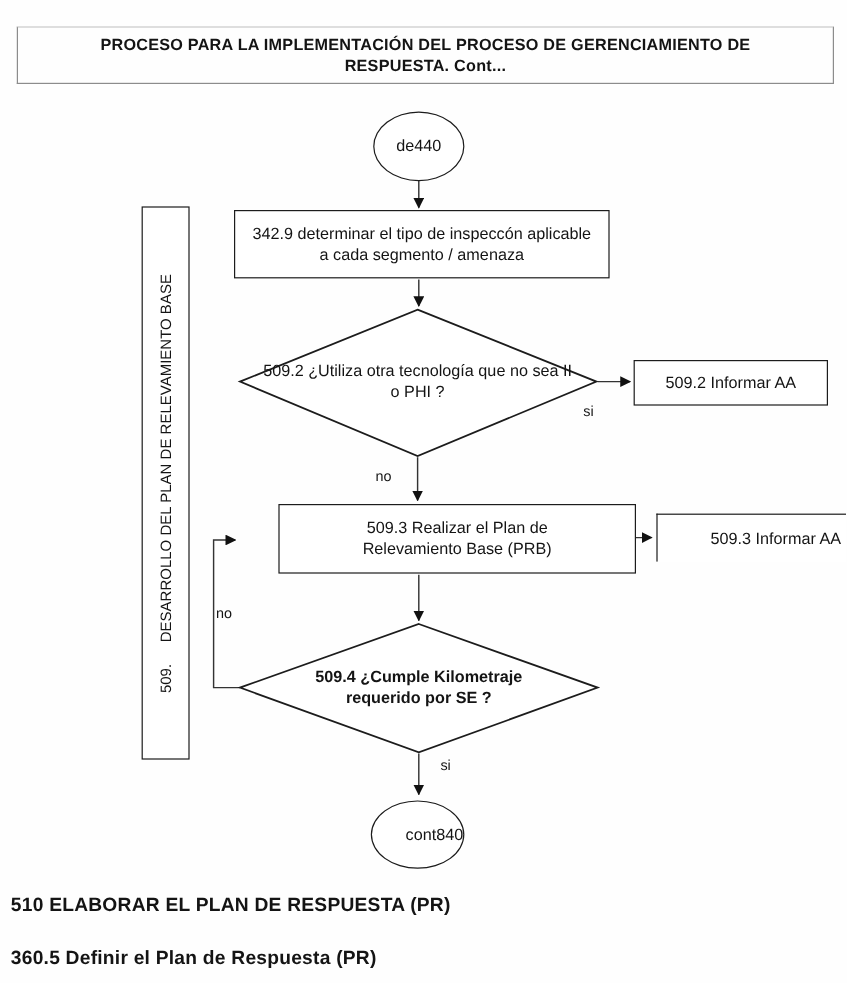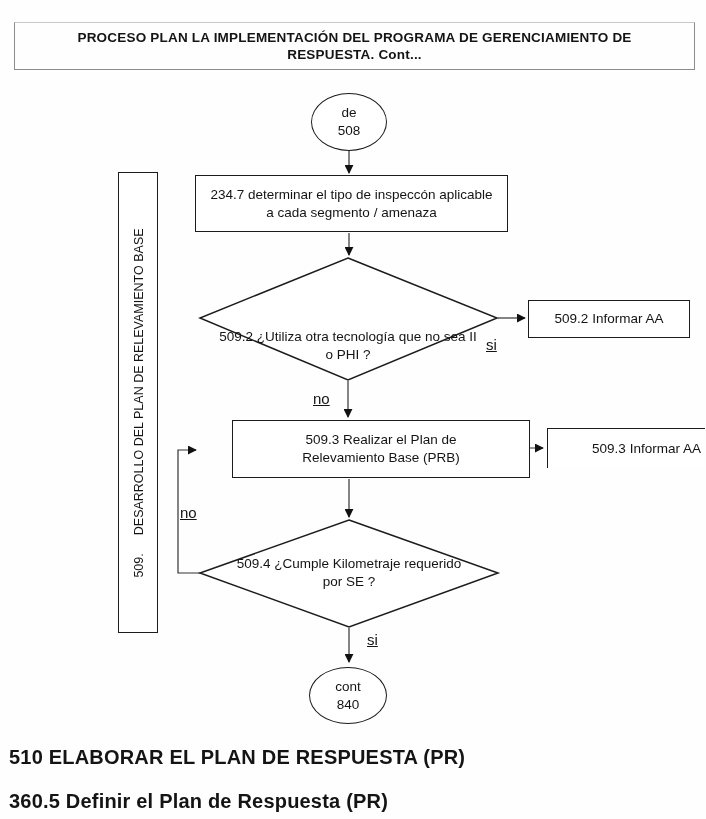--- a/index.html
+++ b/index.html
@@ -36,53 +36,53 @@
     font-size: 13.5px;
     line-height: 17px;
     letter-spacing: 0.2px;
   }
   .shape {
     position: absolute;
     box-sizing: border-box;
     background: #ffffff;
     border: 1.5px solid #1c1c1c;
     display: flex;
-    flex-direction: column;
+    flex-direction: row;
     align-items: center;
     justify-content: center;
     text-align: center;
     font-size: 13.5px;
     line-height: 18px;
   }
   .ellipse { border-radius: 50%; }
   .box-509-1 { left: 195px; top: 175px; width: 313px; height: 57px; }
   .box-509-1 .wrap-text { width: 290px; }
   .box-509-3 { left: 200px; top: 420px; width: 298px; height: 58px; margin-left: 32px; }
   .box-509-3 .wrap-text { width: 210px; }
   .box-inf-509-2 { left: 528px; top: 300px; width: 162px; height: 38px; }
   .box-inf-509-3 {
     left: 547px; top: 428px; width: 158px; height: 40px;
     border-right: none; border-bottom: none;
     border-width: 1px;
     padding-left: 40px;
   }
   .start-node { left: 311px; top: 93px; width: 76px; height: 58px; }
-  .end-node   { left: 309px; top: 667px; width: 78px; height: 57px; }
+  .end-node   { left: 309px; top: 667px; width: 78px; height: 57px; justify-content: flex-end; }
   .diamond-text {
     position: absolute;
     display: flex;
     align-items: center;
     justify-content: center;
     text-align: center;
     font-size: 13.5px;
     line-height: 18px;
     background: transparent;
   }
-  .dt-509-2 { left: 216px; top: 296px; width: 264px; height: 44px; margin-top: 28px; }
-  .dt-509-4 { left: 232px; top: 551px; width: 234px; height: 44px; }
+  .dt-509-2 { left: 216px; top: 296px; width: 264px; height: 44px; }
+  .dt-509-4 { left: 232px; top: 551px; width: 234px; height: 44px; font-weight: bold; }
   .sidebar {
     position: absolute;
     left: 118px; top: 172px;
     width: 40px; height: 461px;
     border: 1.5px solid #1c1c1c;
     box-sizing: border-box;
     background: #ffffff;
   }
   .sidebar .rot {
     position: absolute;
@@ -91,33 +91,32 @@
     transform: translate(-50%, -50%) rotate(-90deg);
     display: flex;
     align-items: center;
     justify-content: center;
     gap: 18px;
     font-size: 12.5px;
     white-space: nowrap;
   }
   .flow-label {
     position: absolute;
-    font-size: 15px;
+    font-size: 12px;
     background: transparent;
-    text-decoration: underline;
   }
   .lbl-si-509-2 { left: 486px; top: 336px; }
   .lbl-no-509-2 { left: 313px; top: 390px; }
   .lbl-no-509-4 { left: 180px; top: 504px; }
   .lbl-si-509-4 { left: 367px; top: 631px; }
   .footer-heading {
     position: absolute;
     left: 9px;
     font-weight: bold;
-    font-size: 20px;
+    font-size: 16px;
     letter-spacing: 0.2px;
   }
   .fh-510   { top: 746px; }
   .fh-510-1 { top: 790px; }
 </style>
 </head>
 <body>
 
 <div class="canvas">
 
@@ -135,38 +134,38 @@
     <line x1="499" y1="448" x2="543" y2="448" stroke="#333333" stroke-width="1.2" marker-end="url(#arrow)"></line>
     <line x1="349" y1="479" x2="349" y2="517" stroke="#333333" stroke-width="1.2" marker-end="url(#arrow)"></line>
     <line x1="349" y1="628" x2="349" y2="662" stroke="#333333" stroke-width="1.2" marker-end="url(#arrow)"></line>
     <polyline points="200,573 178,573 178,450 196,450" fill="none" stroke="#333333" stroke-width="1.2" marker-end="url(#arrow)"></polyline>
 
     <polygon points="348,258 497,318 348,380 200,318" fill="#ffffff" stroke="#1c1c1c" stroke-width="1.5"></polygon>
     <polygon points="349,520 498,573 349,627 200,573" fill="#ffffff" stroke="#1c1c1c" stroke-width="1.5"></polygon>
   </svg>
 
   <div class="title-box">
-    <div>PROCESO PLAN LA IMPLEMENTACIÓN DEL PROGRAMA DE GERENCIAMIENTO DE</div>
+    <div>PROCESO PARA LA IMPLEMENTACIÓN DEL PROCESO DE GERENCIAMIENTO DE</div>
     <div>RESPUESTA. Cont...</div>
   </div>
 
   <div class="sidebar">
     <div class="rot">
       <span>509.</span>
       <span>DESARROLLO DEL PLAN DE RELEVAMIENTO BASE</span>
     </div>
   </div>
 
   <div class="shape ellipse start-node">
     <div>de</div>
-    <div>508</div>
+    <div>440</div>
   </div>
 
   <div class="shape box-509-1">
-    <div class="wrap-text">234.7 determinar el tipo de inspeccón aplicable a cada segmento  / amenaza</div>
+    <div class="wrap-text">342.9 determinar el tipo de inspeccón aplicable a cada segmento  / amenaza</div>
   </div>
 
   <div class="diamond-text dt-509-2">509.2 ¿Utiliza otra tecnología que no sea II o PHI ?</div>
 
   <div class="shape box-inf-509-2">
     <div>509.2  Informar AA</div>
   </div>
 
   <div class="shape box-509-3">
     <div class="wrap-text">509.3 Realizar el  Plan de Relevamiento Base (PRB)</div>

